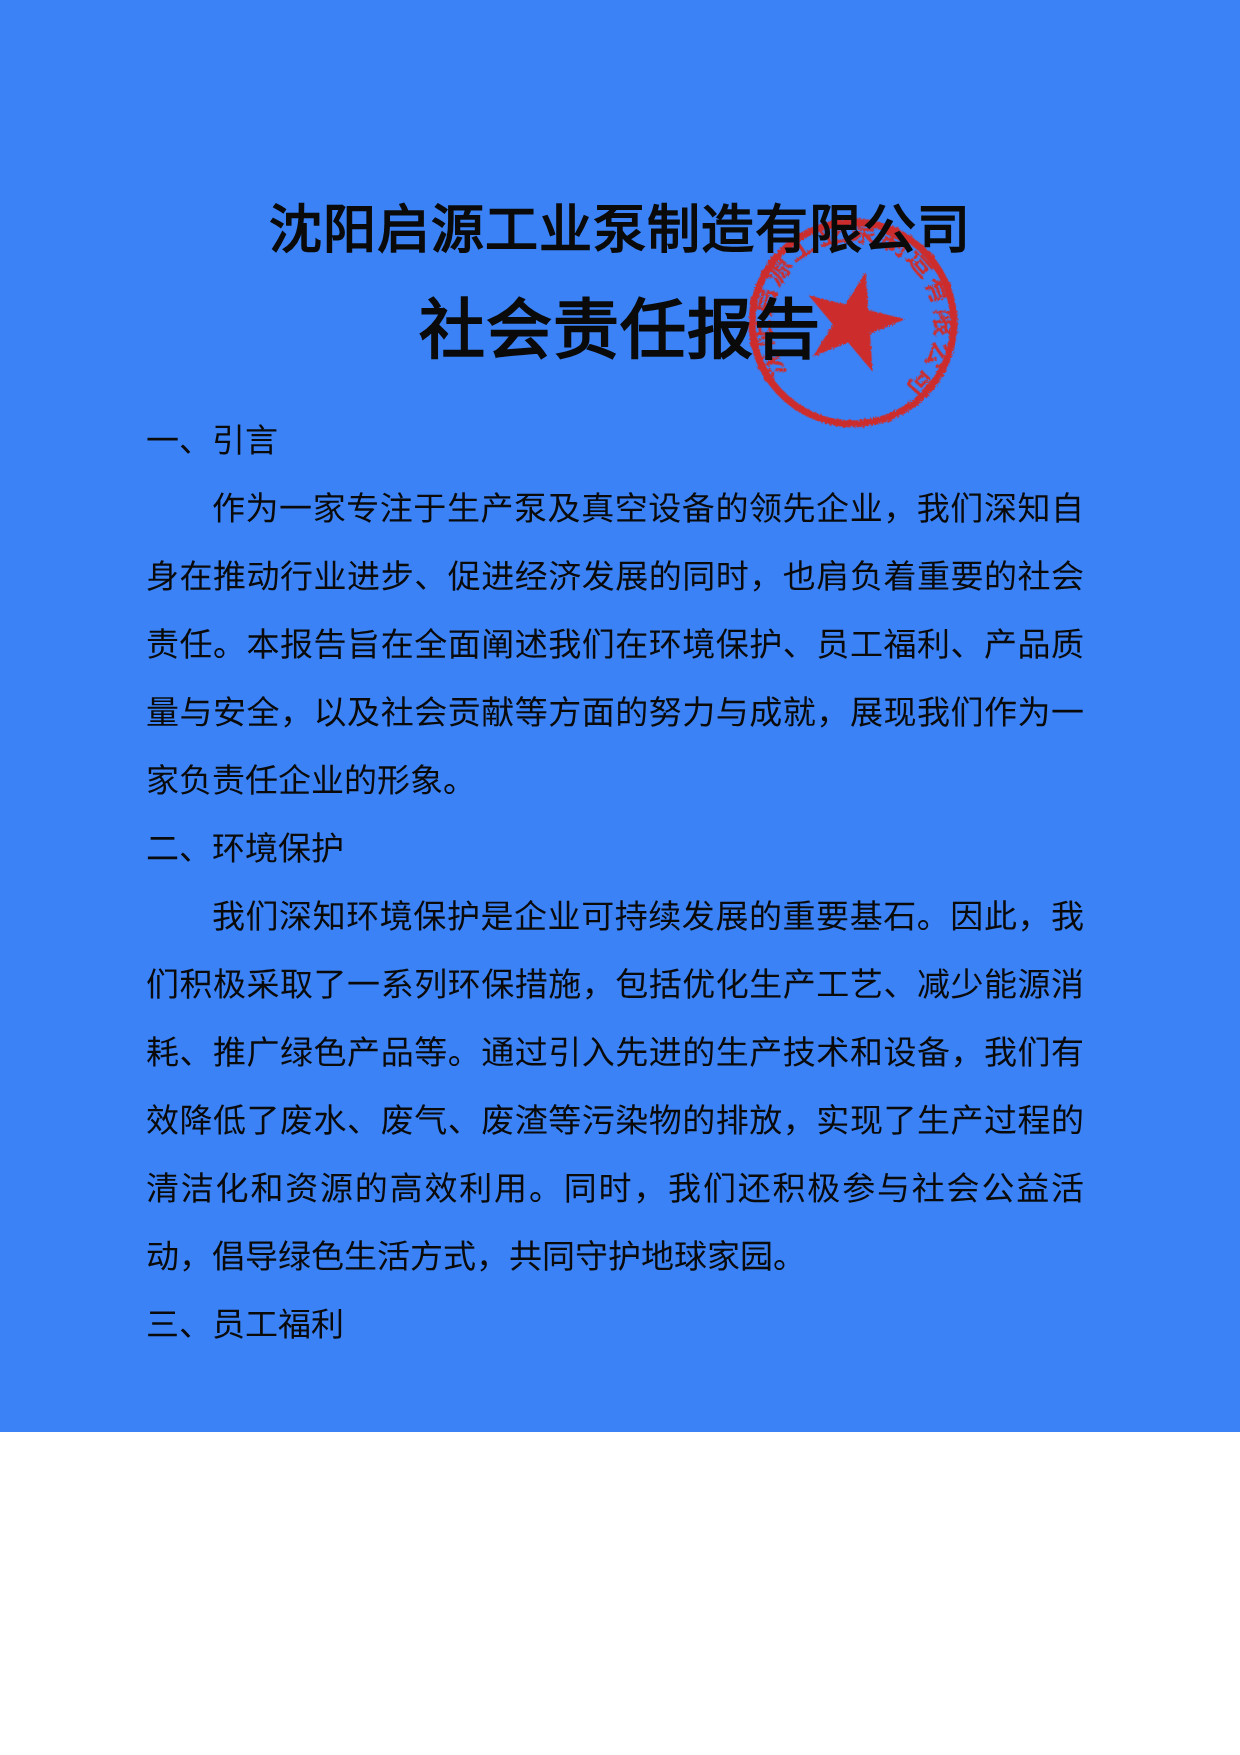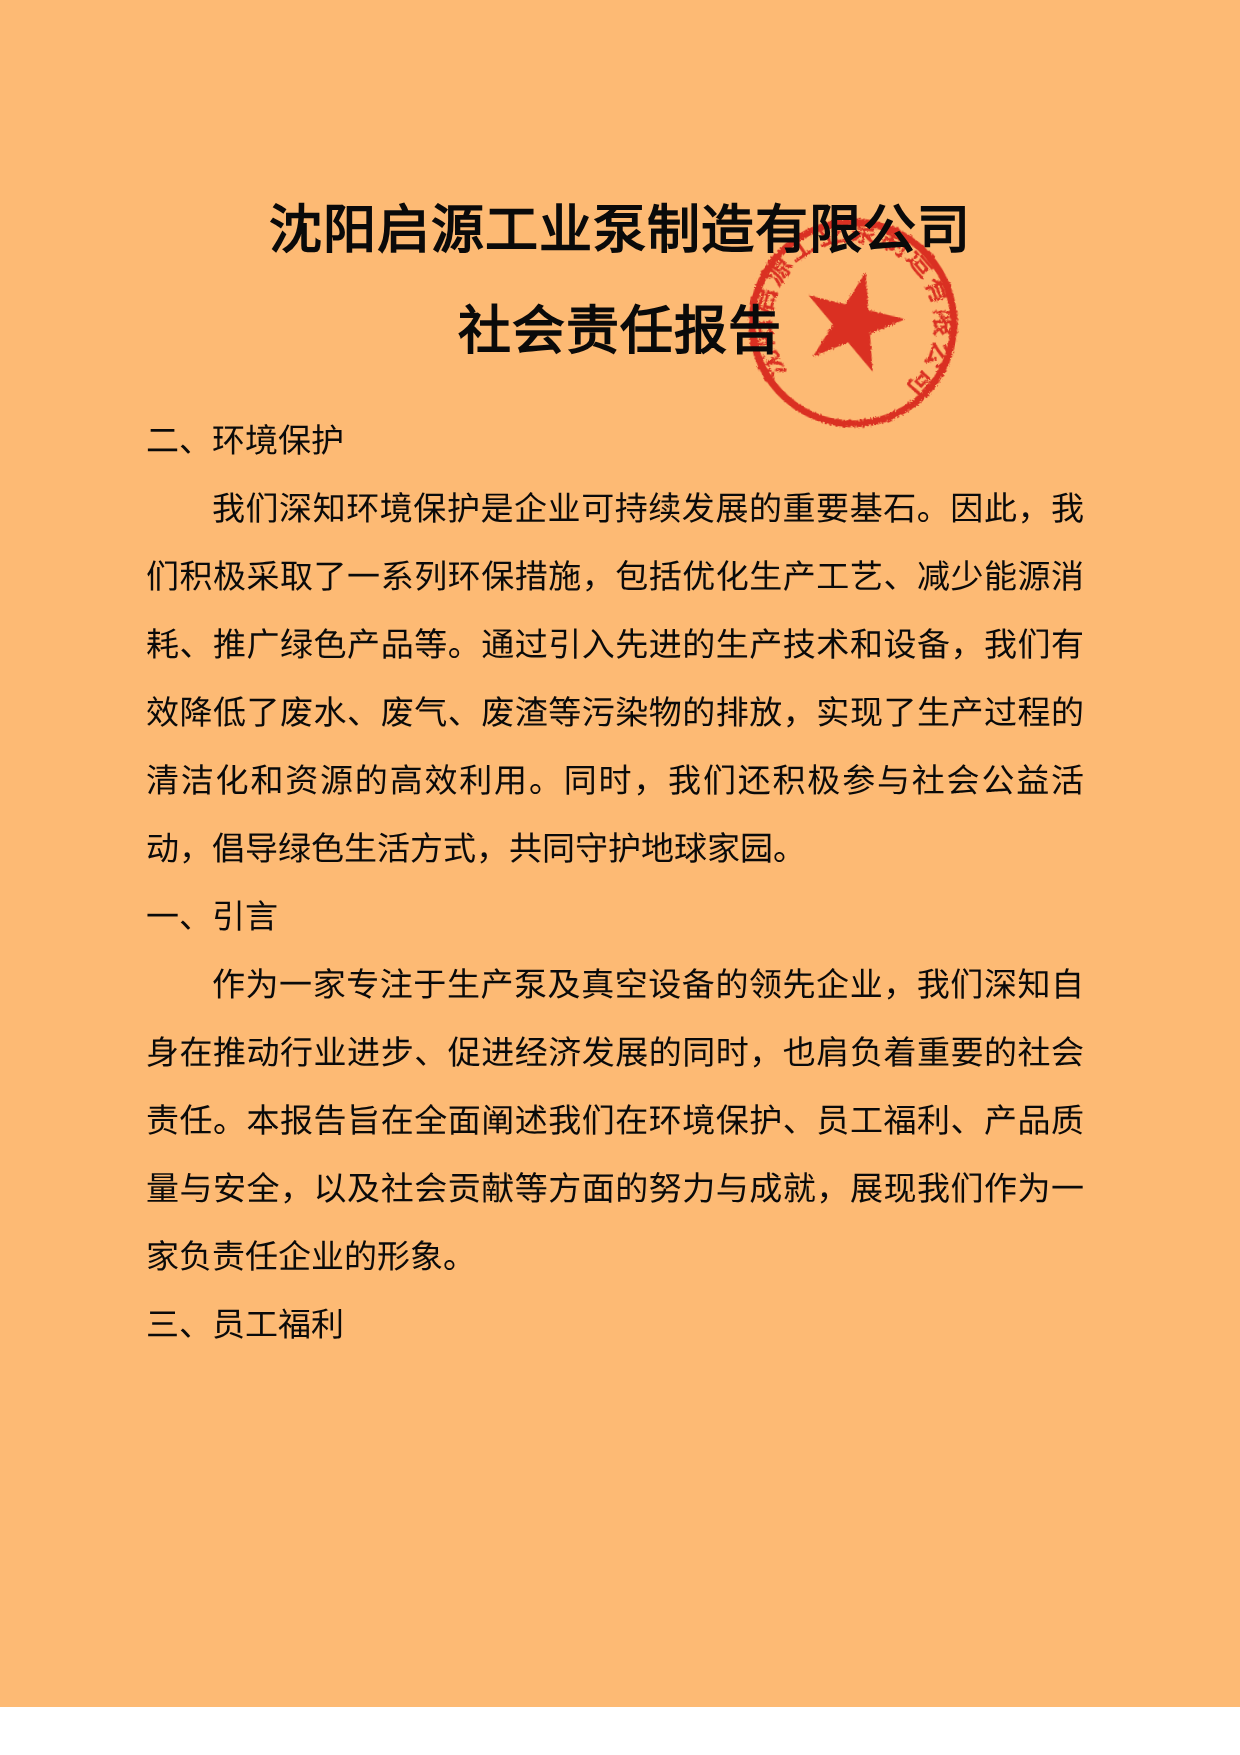--- a/index.html
+++ b/index.html
@@ -3,22 +3,22 @@
 <meta charset="utf-8">
 <style>
   html, body {
     margin: 0;
     padding: 0;
     background: #ffffff;
   }
   .page {
     position: relative;
     width: 1240px;
-    height: 1707px;
-    background: #fdba74;
+    height: 1432px;
+    background: #3b82f6;
     overflow: hidden;
     font-family: "Liberation Serif", "DejaVu Serif", serif;
     color: #0a0a0a;
   }
   
   .seal {
     position: absolute;
     left: 722px;
     top: 192px;
     width: 262px;
@@ -36,21 +36,21 @@
     padding-top: 202px;
     text-align: center;
     font-size: 53px;
     line-height: 56px;
     font-weight: bold;
     letter-spacing: 1px;
   }
   .subtitle {
     margin: 45px 0 0 0;
     text-align: center;
-    font-size: 53px;
+    font-size: 66px;
     line-height: 56px;
     font-weight: bold;
     letter-spacing: 1px;
   }
   .content {
     margin: 48px 156px 0 146px;
     font-size: 33px;
     line-height: 68px;
     text-align: justify;
     text-align-last: left;
@@ -89,27 +89,27 @@
   </svg>
 
   <div class="doc">
 
     <h1 class="title">沈阳启源工业泵制造有限公司</h1>
     <h2 class="subtitle">社会责任报告</h2>
 
     <div class="content">
 
       <section>
-        <h3 class="sec-heading">二、环境保护</h3>
-        <p class="para">我们深知环境保护是企业可持续发展的重要基石。因此，我们积极采取了一系列环保措施，包括优化生产工艺、减少能源消耗、推广绿色产品等。通过引入先进的生产技术和设备，我们有效降低了废水、废气、废渣等污染物的排放，实现了生产过程的清洁化和资源的高效利用。同时，我们还积极参与社会公益活动，倡导绿色生活方式，共同守护地球家园。</p>
+        <h3 class="sec-heading">一、引言</h3>
+        <p class="para">作为一家专注于生产泵及真空设备的领先企业，我们深知自身在推动行业进步、促进经济发展的同时，也肩负着重要的社会责任。本报告旨在全面阐述我们在环境保护、员工福利、产品质量与安全，以及社会贡献等方面的努力与成就，展现我们作为一家负责任企业的形象。</p>
       </section>
 
       <section>
-        <h3 class="sec-heading">一、引言</h3>
-        <p class="para">作为一家专注于生产泵及真空设备的领先企业，我们深知自身在推动行业进步、促进经济发展的同时，也肩负着重要的社会责任。本报告旨在全面阐述我们在环境保护、员工福利、产品质量与安全，以及社会贡献等方面的努力与成就，展现我们作为一家负责任企业的形象。</p>
+        <h3 class="sec-heading">二、环境保护</h3>
+        <p class="para">我们深知环境保护是企业可持续发展的重要基石。因此，我们积极采取了一系列环保措施，包括优化生产工艺、减少能源消耗、推广绿色产品等。通过引入先进的生产技术和设备，我们有效降低了废水、废气、废渣等污染物的排放，实现了生产过程的清洁化和资源的高效利用。同时，我们还积极参与社会公益活动，倡导绿色生活方式，共同守护地球家园。</p>
       </section>
 
       <section>
         <h3 class="sec-heading">三、员工福利</h3>
       </section>
 
     </div>
   </div>
 </div>
 

